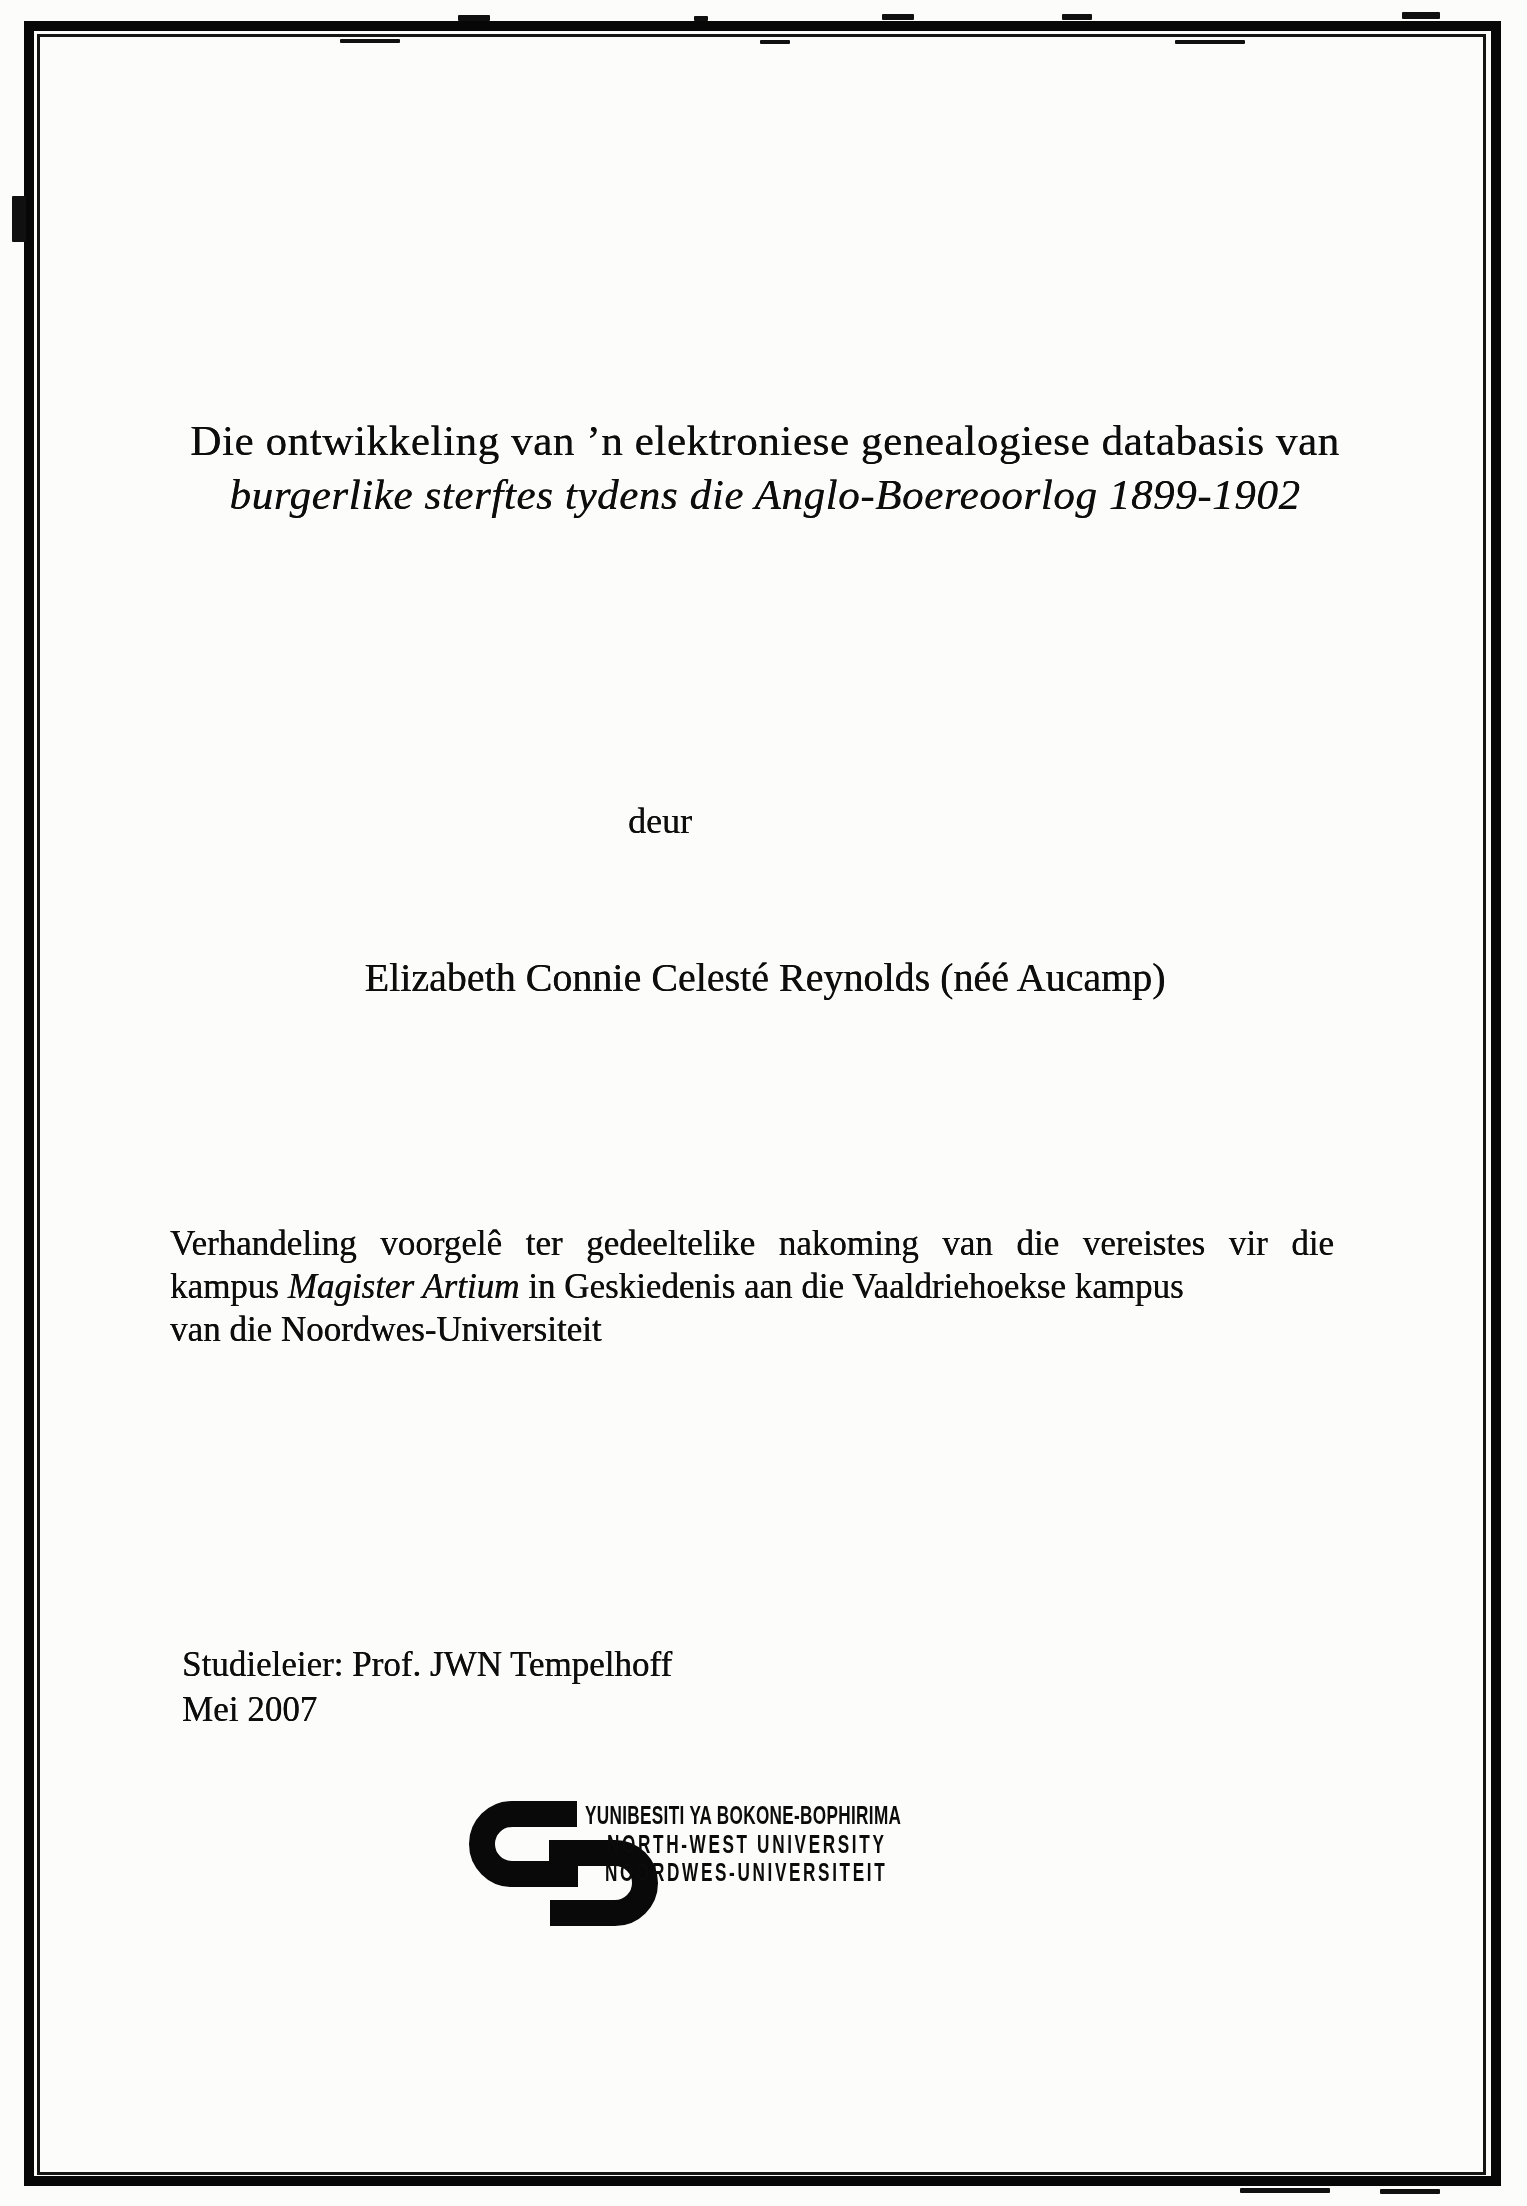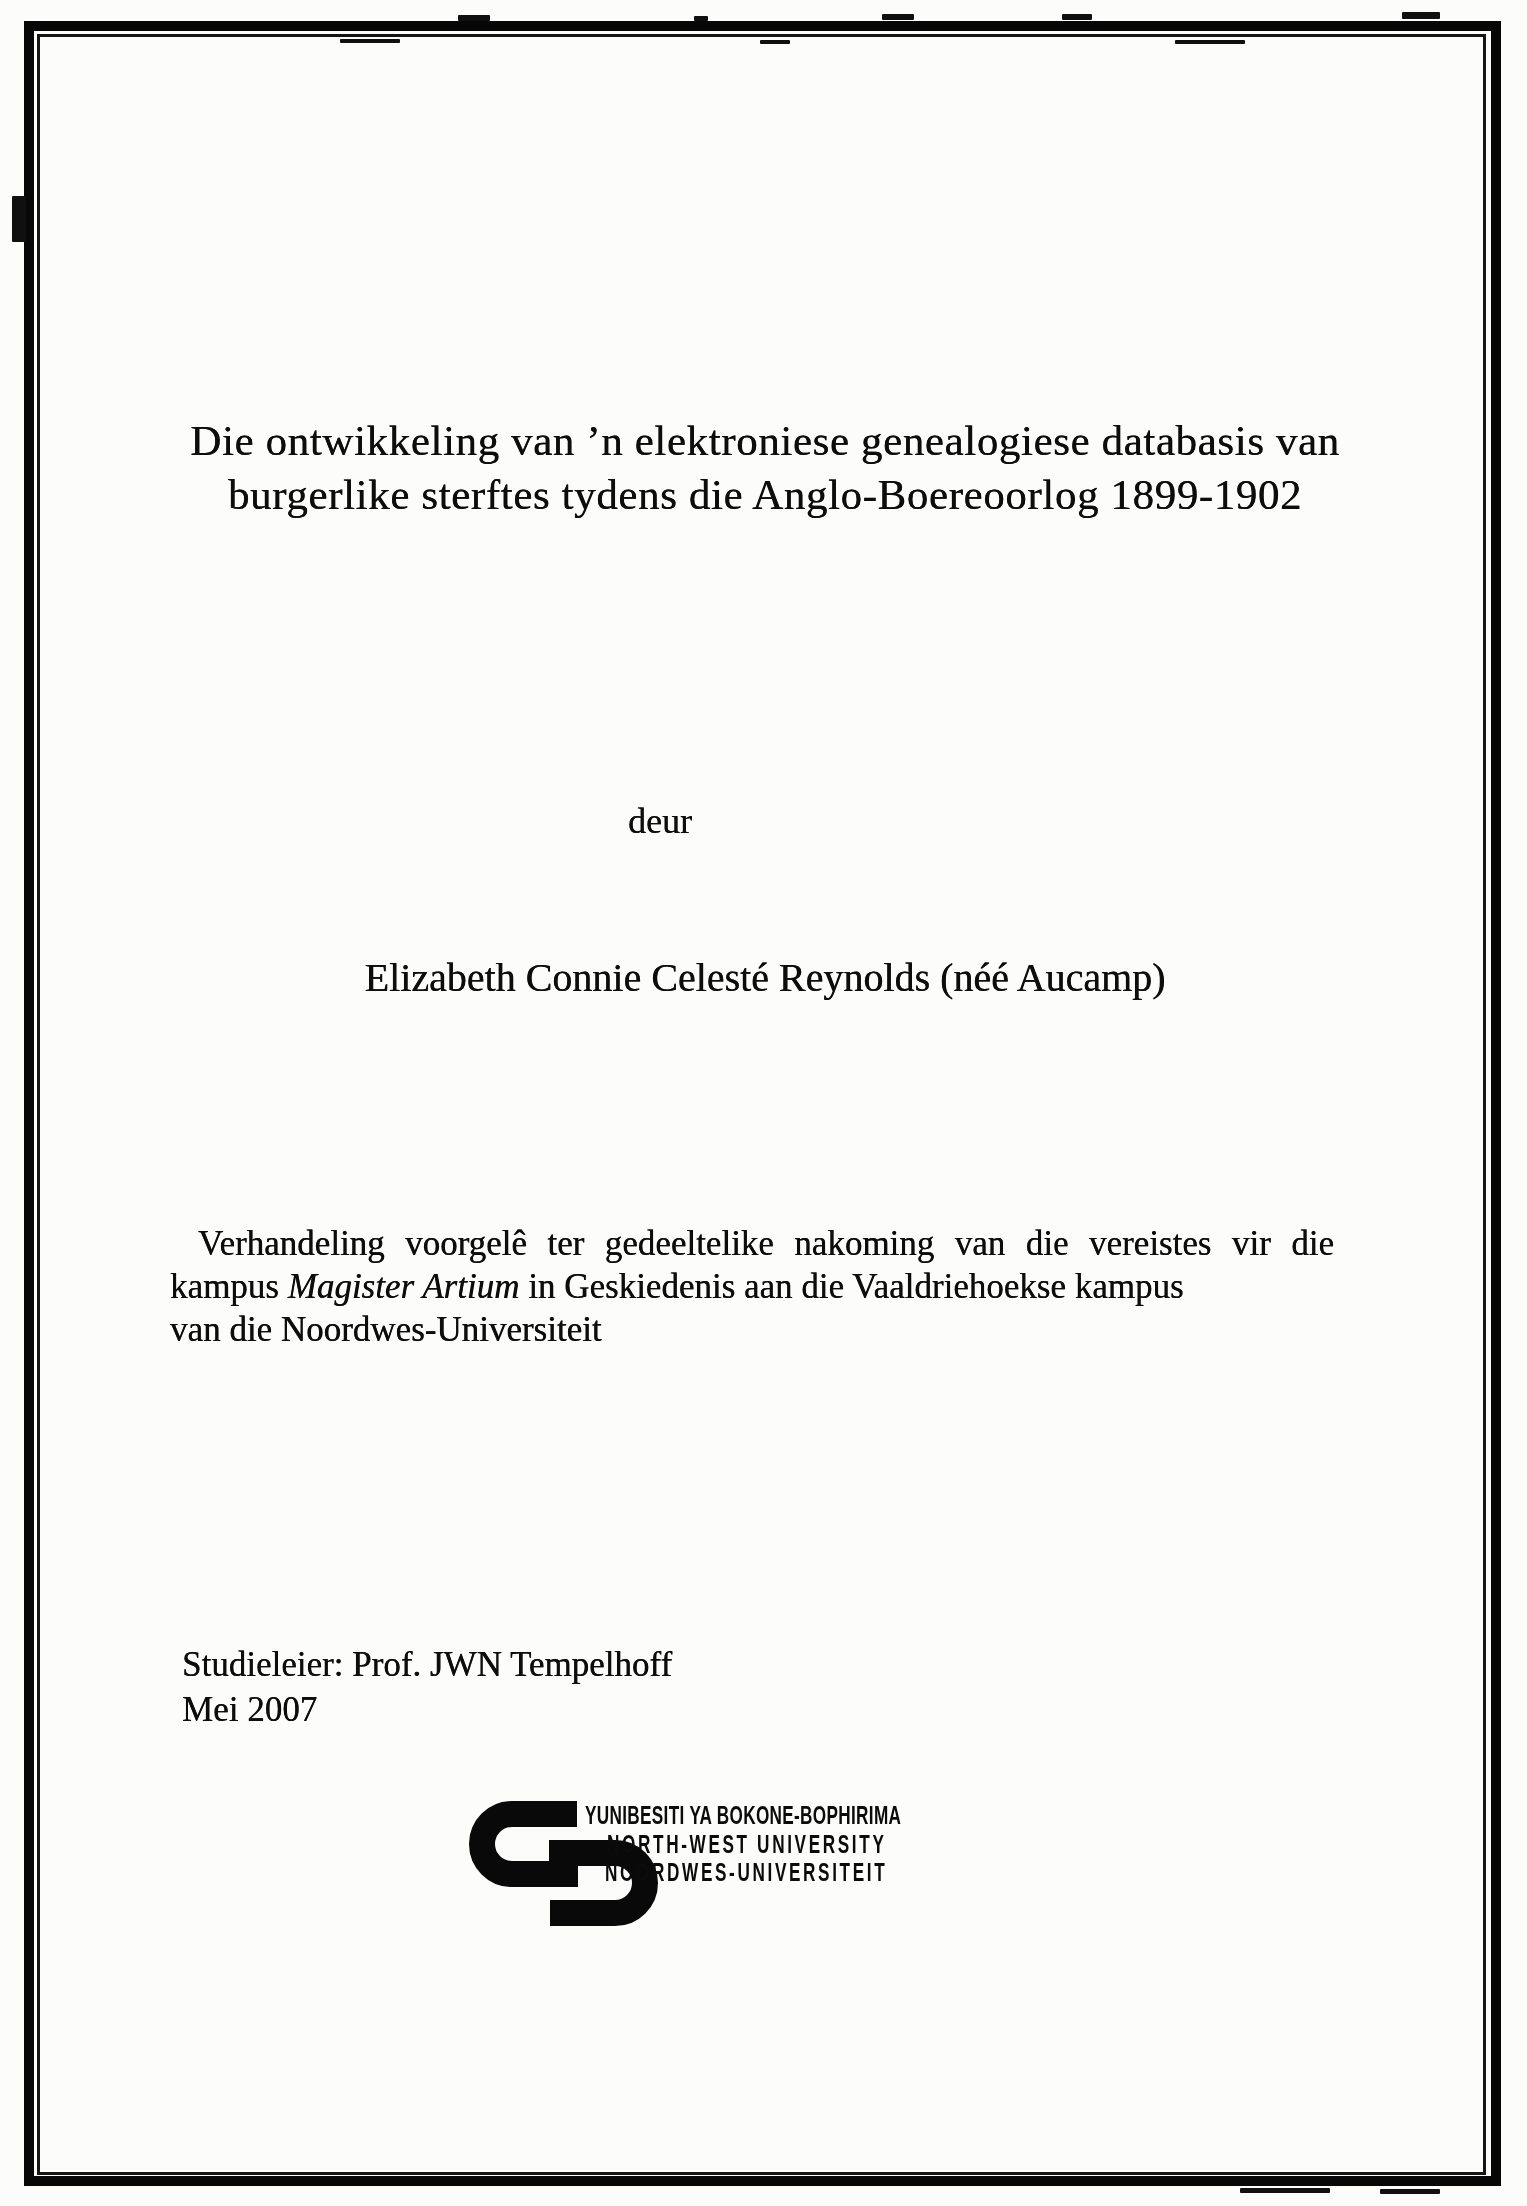--- a/index.html
+++ b/index.html
@@ -22,36 +22,36 @@
     width:1443px;height:2135px;
     border:3px solid #151515;
   }
   .txt{position:absolute;white-space:nowrap;text-shadow:0.35px 0 0 currentColor;}
   .center{text-align:center;}
   .title-line{
     left:95px;width:1340px;
     font-size:43px;letter-spacing:0.6px;
   }
   .t1{top:400px;margin-top:16px;}
-  .t2{top:470px;}
+  .t2{top:470px;font-style:italic;}
   .byline{
     left:0;width:1320px;
     font-size:36px;top:800px;
   }
   .author{
     left:95px;width:1340px;
     font-size:40px;top:954px;
   }
   .statement{
     position:absolute;left:170px;top:1222px;width:1164px;
     font-size:35px;line-height:43px;
     text-shadow:0.35px 0 0 currentColor;
   }
   .st-line{white-space:nowrap;}
-  .justify-words{display:flex;justify-content:space-between;white-space:nowrap;margin-left:28px;}
+  .justify-words{display:flex;justify-content:space-between;white-space:nowrap;}
   .italic{font-style:italic;}
   .supervisor{
     position:absolute;left:182px;top:1642px;
     font-size:35px;line-height:45px;
     text-shadow:0.35px 0 0 currentColor;
   }
   
   .logo-mark{position:absolute;left:460px;top:1794px;width:200px;height:140px;}
   .logo-mark path{fill:none;stroke:#090909;stroke-width:26;}
   .lg{

